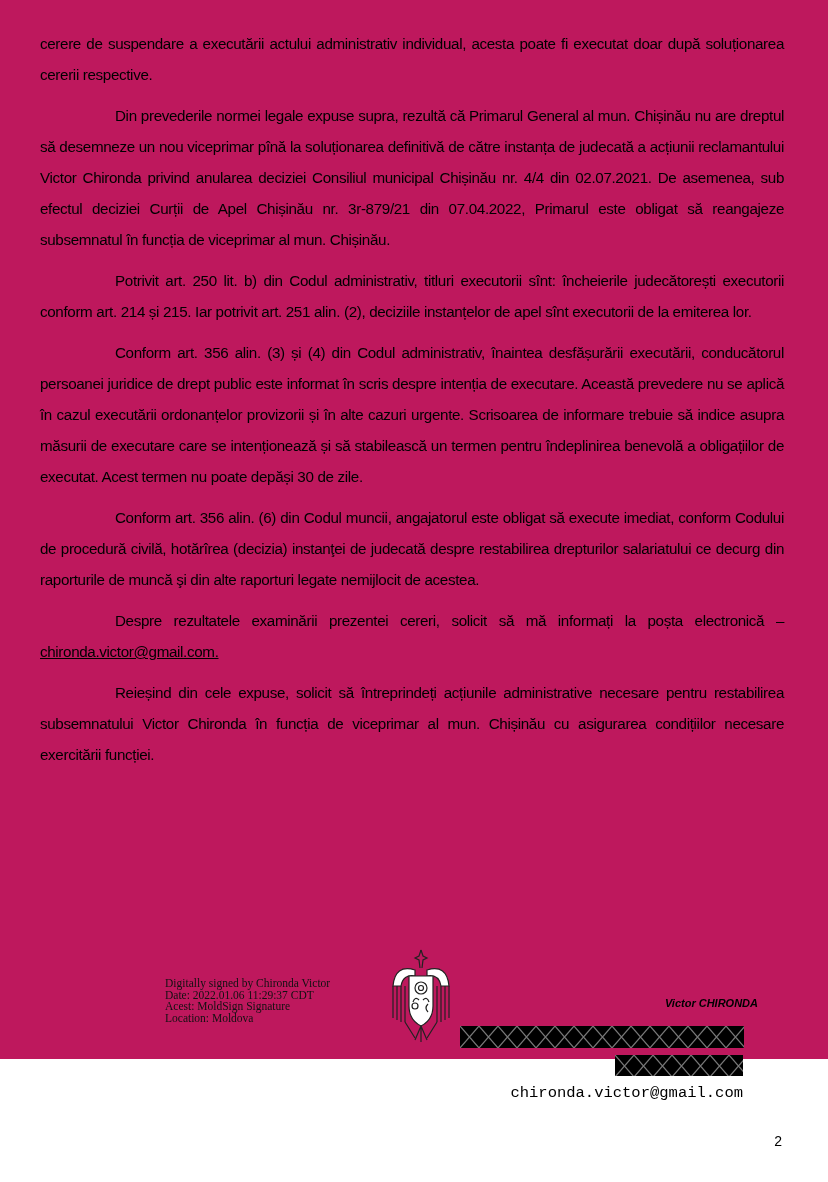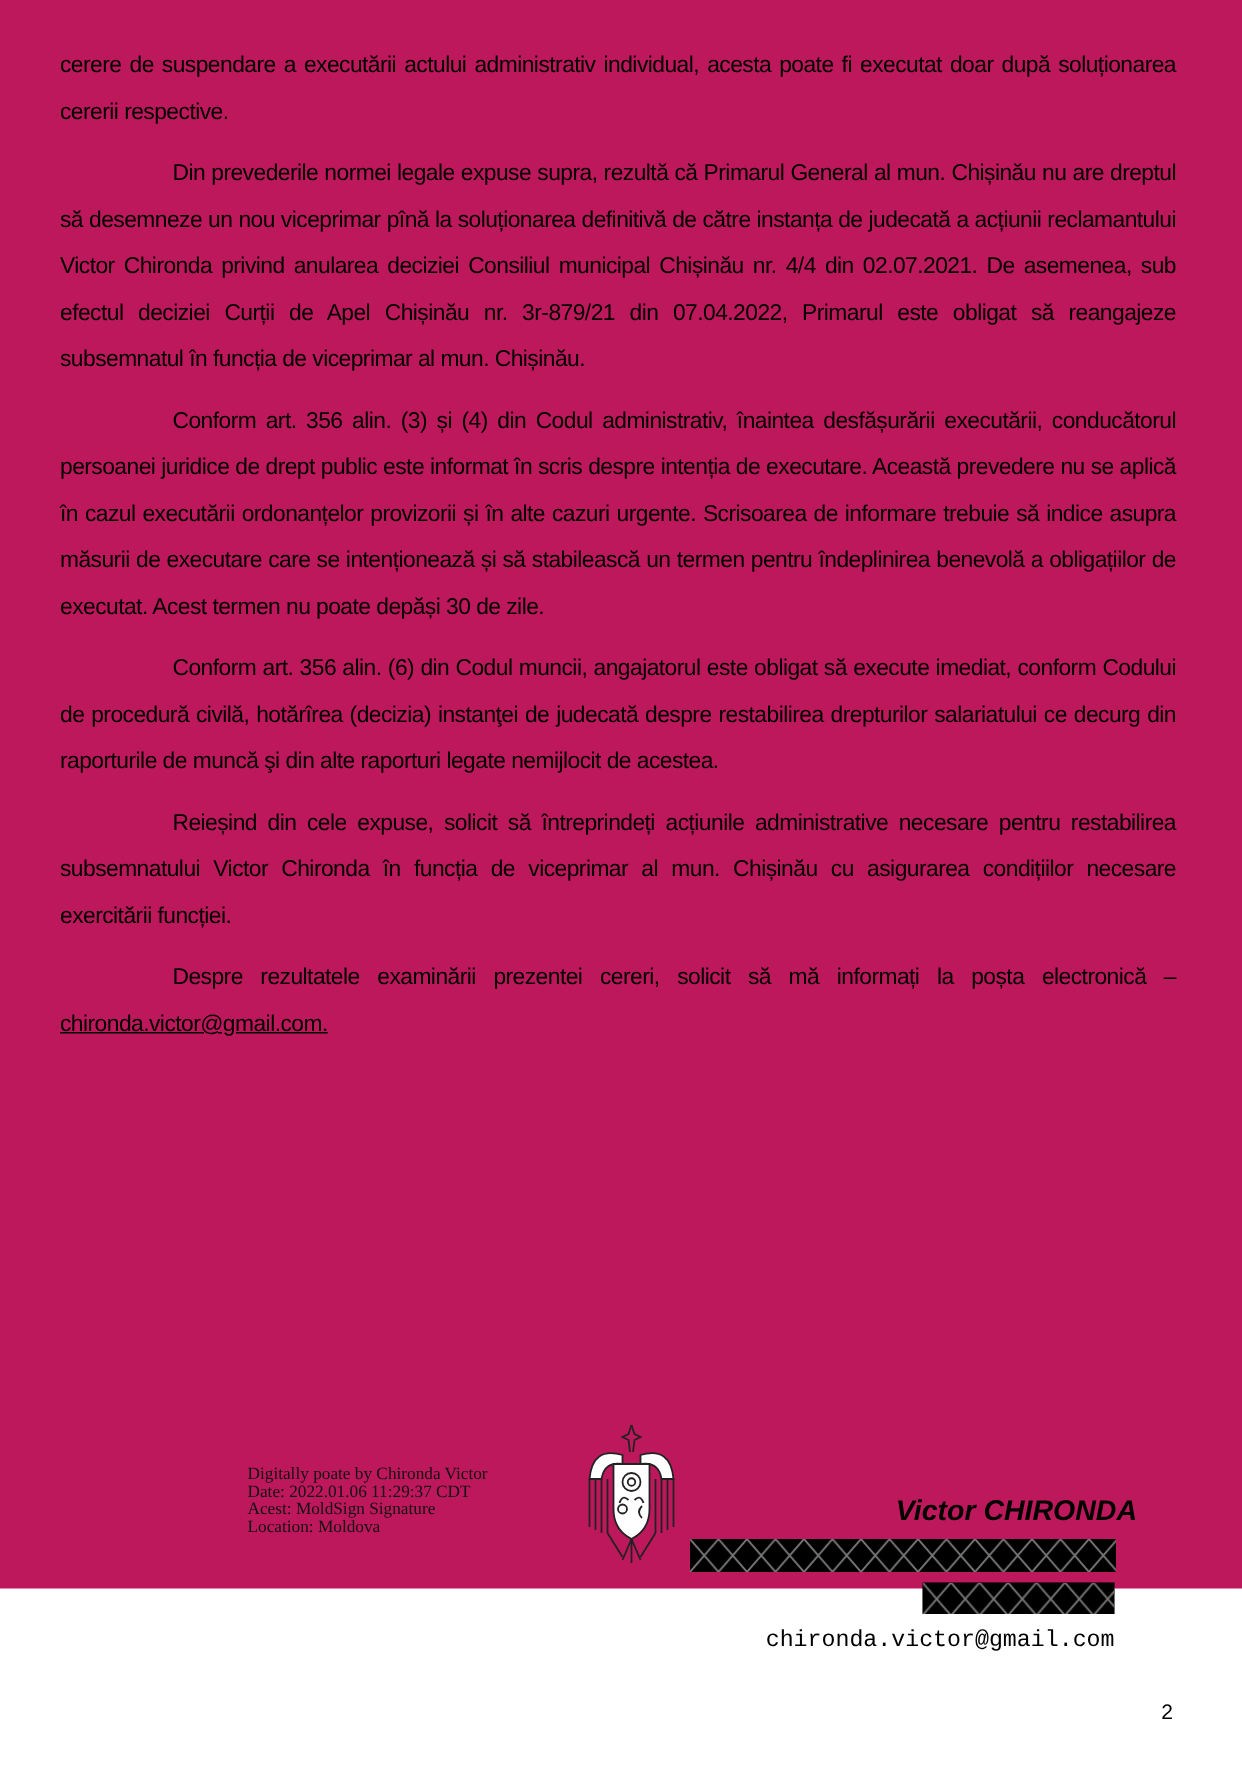--- a/index.html
+++ b/index.html
@@ -14,21 +14,21 @@
     .body-text p.indent { text-indent: 75px; }
     .email-link { text-decoration: underline; color: #000; }
     .sig-block {
       position: absolute; left: 165px; top: 978px;
       font-family: "Liberation Serif", serif; font-size: 11.5px; line-height: 11.5px; color: #111;
     }
     .sig-block div { white-space: nowrap; }
     .coat { position: absolute; left: 385px; top: 946px; width: 72px; height: 100px; }
     .signer-name {
       position: absolute; right: 70px; top: 997px;
-      font-family: "Liberation Sans", sans-serif; font-weight: bold; font-style: italic; font-size: 19px;
+      font-family: "Liberation Sans", sans-serif; font-weight: bold; font-style: italic; font-size: 11px;
     }
     .redact { position: absolute; background: #000; overflow: hidden; }
     .redact svg { display: block; }
     .r1 { left: 400px; top: 1026px; width: 328px; height: 22px; left: 460px; width: 284px; }
     .r2 { left: 615px; top: 1055px; width: 128px; height: 21px; }
     .contact-email {
       position: absolute; right: 85px; top: 1084px;
       font-family: Liberation Mono, monospace; font-size: 15.5px;
     }
     .page-number {
@@ -36,28 +36,29 @@
       font-family: "Liberation Sans", sans-serif; font-size: 14px;
     }
   </style>
 </head>
 <body>
 
 <div class="page">
   <div class="body-text">
     <p>cerere de suspendare a executării actului administrativ individual, acesta poate fi executat doar după soluționarea cererii respective.</p>
     <p class="indent">Din prevederile normei legale expuse supra, rezultă că Primarul General al mun. Chișinău nu are dreptul să desemneze un nou viceprimar pînă la soluționarea definitivă de către instanța de judecată a acțiunii reclamantului Victor Chironda privind anularea deciziei Consiliul municipal Chișinău nr. 4/4 din 02.07.2021. De asemenea, sub efectul deciziei Curții de Apel Chișinău nr. 3r-879/21 din 07.04.2022, Primarul este obligat să reangajeze subsemnatul în funcția de viceprimar al mun. Chișinău.</p>
+    <p class="indent">Potrivit art. 250 lit. b) din Codul administrativ, titluri executorii sînt: încheierile judecătorești executorii conform art. 214 și 215. Iar potrivit art. 251 alin. (2), deciziile instanțelor de apel sînt executorii de la emiterea lor.</p>
     <p class="indent">Conform art. 356 alin. (3) și (4) din Codul administrativ, înaintea desfășurării executării, conducătorul persoanei juridice de drept public este informat în scris despre intenția de executare. Această prevedere nu se aplică în cazul executării ordonanțelor provizorii și în alte cazuri urgente. Scrisoarea de informare trebuie să indice asupra măsurii de executare care se intenționează și să stabilească un termen pentru îndeplinirea benevolă a obligațiilor de executat. Acest termen nu poate depăși 30 de zile.</p>
     <p class="indent">Conform art. 356 alin. (6) din Codul muncii, angajatorul este obligat să execute imediat, conform Codului de procedură civilă, hotărîrea (decizia) instanţei de judecată despre restabilirea drepturilor salariatului ce decurg din raporturile de muncă şi din alte raporturi legate nemijlocit de acestea.</p>
+    <p class="indent"><span>Despre rezultatele examinării prezentei cereri, solicit să mă informați la poșta electronică – </span><span class="email-link">chironda.victor@gmail.com.</span></p>
     <p class="indent">Reieșind din cele expuse, solicit să întreprindeți acțiunile administrative necesare pentru restabilirea subsemnatului Victor Chironda în funcția de viceprimar al mun. Chișinău cu asigurarea condițiilor necesare exercitării funcției.</p>
-    <p class="indent"><span>Despre rezultatele examinării prezentei cereri, solicit să mă informați la poșta electronică – </span><span class="email-link">chironda.victor@gmail.com.</span></p>
   </div>
 
   <div class="sig-block">
-    <div>Digitally poate by Chironda Victor</div>
+    <div>Digitally signed by Chironda Victor</div>
     <div>Date: 2022.01.06 11:29:37 CDT</div>
     <div>Acest: MoldSign Signature</div>
     <div>Location: Moldova</div>
   </div>
 
   <div class="coat">
     <svg width="72" height="100" viewBox="0 0 72 100" fill="none" stroke="#222" stroke-width="1.2">
       <path d="M36 4 L38 10 L42 12 L38 14 L37 22"></path>
       <path d="M36 4 L34 10 L30 12 L34 14 L35 22"></path>
       <path d="M8 40 Q10 18 30 24 L30 30 Q18 28 16 40 Z" fill="#fff"></path>

